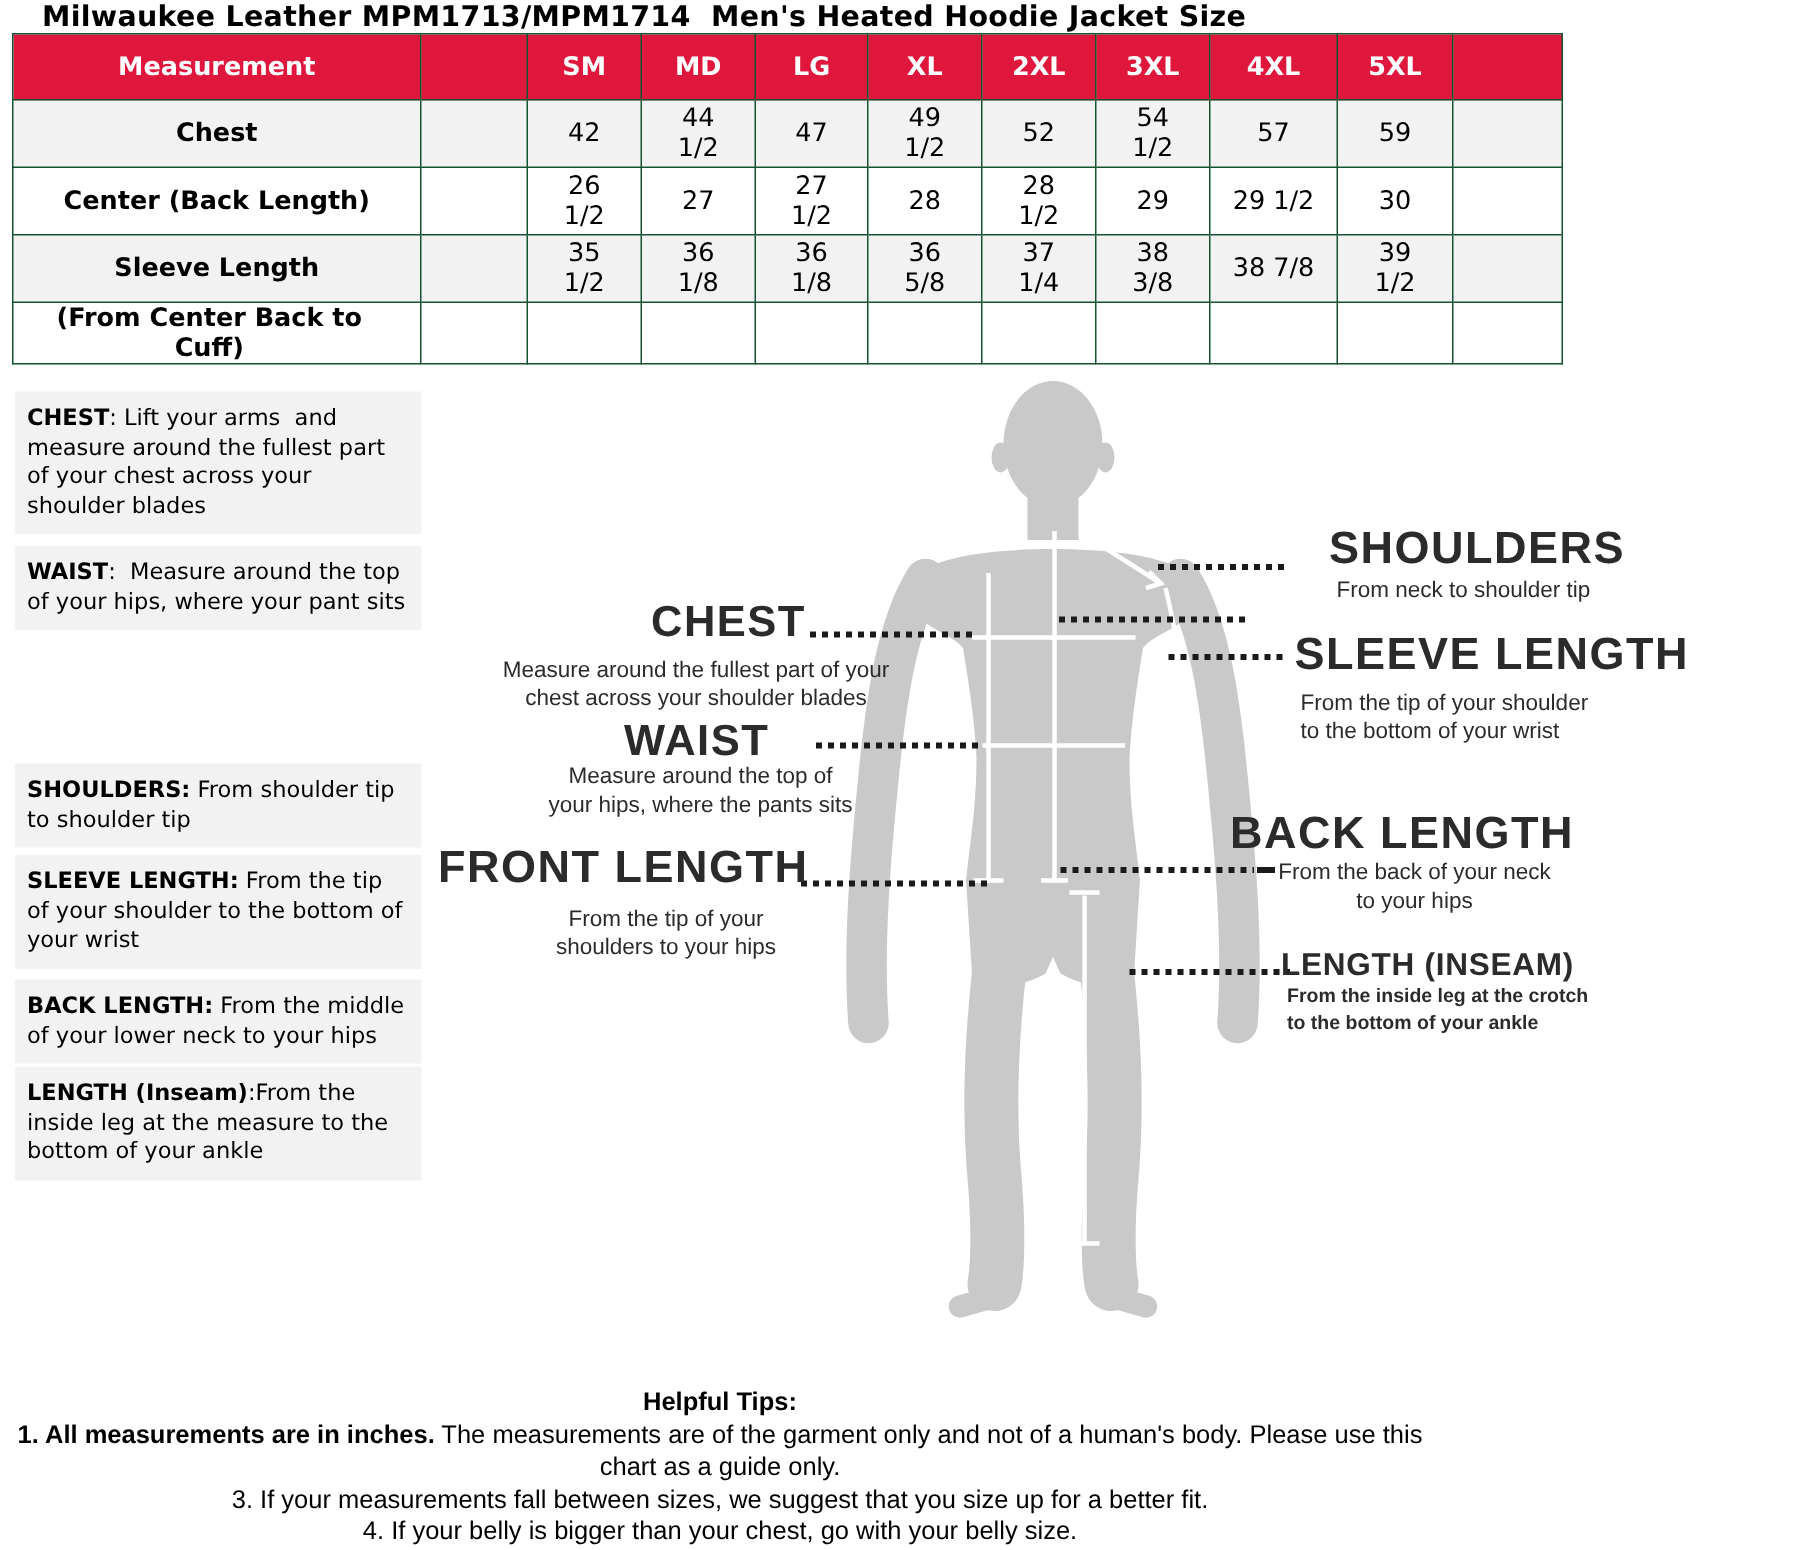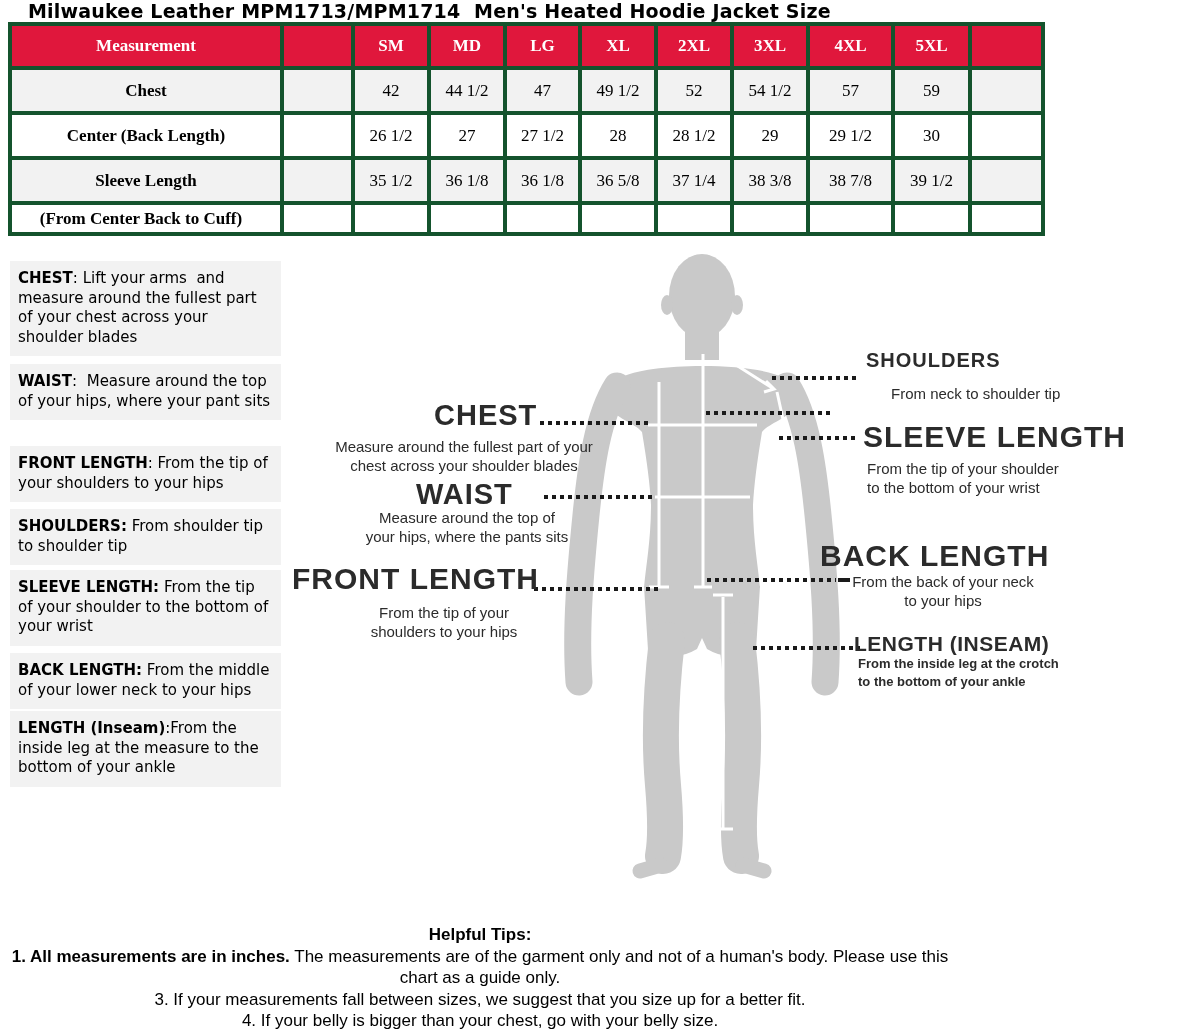--- a/index.html
+++ b/index.html
@@ -4,21 +4,21 @@
 <style>
   * { margin:0; padding:0; box-sizing:border-box; }
   html,body { width:1200px; height:1033px; background:#fff; font-family:"DejaVu Sans","Liberation Sans",sans-serif; color:#000; }
   #stage { position:relative; width:1200px; height:1033px; overflow:hidden; background:#fff; }
 
   
   .page-title { position:absolute; left:28px; top:0px; font-size:19px; font-weight:bold; white-space:pre; letter-spacing:.2px; }
 
   
   table.size-table { position:absolute; left:8px; top:22px; border-collapse:collapse; table-layout:fixed; }
-  table.size-table td, table.size-table th { border:4px solid #14532d; font-size:17px; text-align:center; vertical-align:middle; padding:0 14px;font-family:Liberation Serif, serif; }
+  table.size-table td, table.size-table th { border:1px solid #14532d; font-size:17px; text-align:center; vertical-align:middle; padding:0 14px; }
   table.size-table tr.hdr td { background:#e0173c; color:#fff; font-weight:bold; height:44px; }
   table.size-table tr.r1 td, table.size-table tr.r3 td { background:#f2f2f2; }
   table.size-table tr.r1 td, table.size-table tr.r2 td, table.size-table tr.r3 td { height:45px; }
   table.size-table tr.r4 td { height:31px; background:#fff; }
   table.size-table td.lab { font-weight:bold; }
   table.size-table tr.r4 td.lab { text-align:center; padding-left:4px; font-size:17px; }
 
   
   .def { position:absolute; left:10px; width:271px; background:#f2f2f2; padding:8px 8px 9px 8px; font-size:15px; line-height:19.5px; }
   .def b { font-weight:bold; }
@@ -120,21 +120,20 @@
       <td></td>
       <td></td>
       <td></td>
       <td></td>
     </tr>
   </tbody>
     </table>
 
   <div class="def" style="top:261px"><b>CHEST</b><span class="txt">: Lift your arms  and measure around the fullest part of your chest across your shoulder blades</span></div>
   <div class="def" style="top:364px"><b>WAIST</b><span class="txt">:  Measure around the top of your hips, where your pant sits</span></div>
-  <div class="def" style="top:446px"><b>FRONT LENGTH</b><span class="txt">: From the tip of your shoulders to your hips</span></div>
   <div class="def" style="top:509px"><b>SHOULDERS:</b><span class="txt"> From shoulder tip to shoulder tip</span></div>
   <div class="def" style="top:570px"><b>SLEEVE LENGTH:</b><span class="txt"> From the tip of your shoulder to the bottom of your wrist</span></div>
   <div class="def" style="top:653px"><b>BACK LENGTH:</b><span class="txt"> From the middle of your lower neck to your hips</span></div>
   <div class="def" style="top:711px"><b>LENGTH (Inseam)</b><span class="txt">:From the inside leg at the measure to the bottom of your ankle</span></div>
 
   <svg class="fig-svg" width="1200" height="640" viewBox="0 0 1200 640">
     <g fill="#c9c9c9" stroke="none">
       <ellipse cx="702" cy="46" rx="33" ry="42"></ellipse>
       <ellipse cx="667" cy="55" rx="6" ry="10"></ellipse>
       <ellipse cx="737" cy="55" rx="6" ry="10"></ellipse>
@@ -175,21 +174,21 @@
 chest across your shoulder blades</div>
 
   <div class="biglab" style="left:416px; top:478px; font-size:29px;">WAIST</div>
   <div class="sublab center" style="left:352px; top:508px; width:230px;">Measure around the top of
 your hips, where the pants sits</div>
 
   <div class="biglab" style="left:292px; top:562px; font-size:30px;">FRONT LENGTH</div>
   <div class="sublab center" style="left:335px; top:603px; width:218px;">From the tip of your
 shoulders to your hips</div>
 
-  <div class="biglab" style="left:866px; top:349px; font-size:20px;">SHOULDERS</div>
+  <div class="biglab" style="left:886px; top:349px; font-size:30px;">SHOULDERS</div>
   <div class="sublab" style="left:891px; top:384px;">From neck to shoulder tip</div>
 
   <div class="biglab" style="left:863px; top:420px; font-size:30px;">SLEEVE LENGTH</div>
   <div class="sublab" style="left:867px; top:459px;">From the tip of your shoulder
 to the bottom of your wrist</div>
 
   <div class="biglab" style="left:820px; top:539px; font-size:30px;">BACK LENGTH</div>
   <div class="sublab center" style="left:843px; top:572px; width:200px;">From the back of your neck
 to your hips</div>
 

